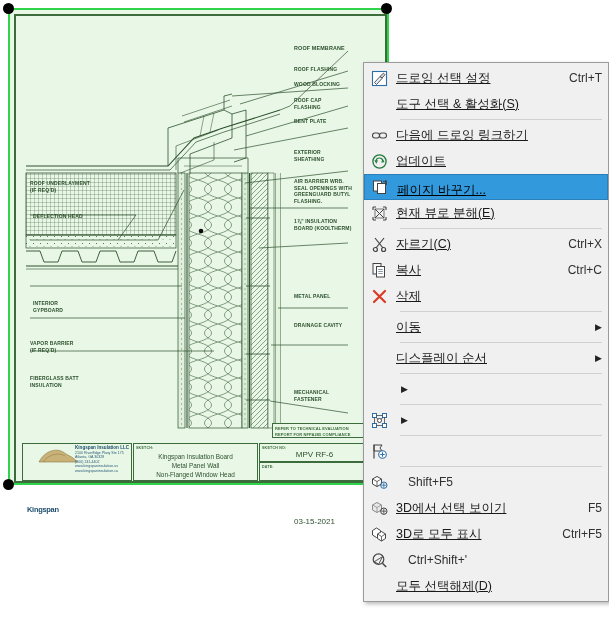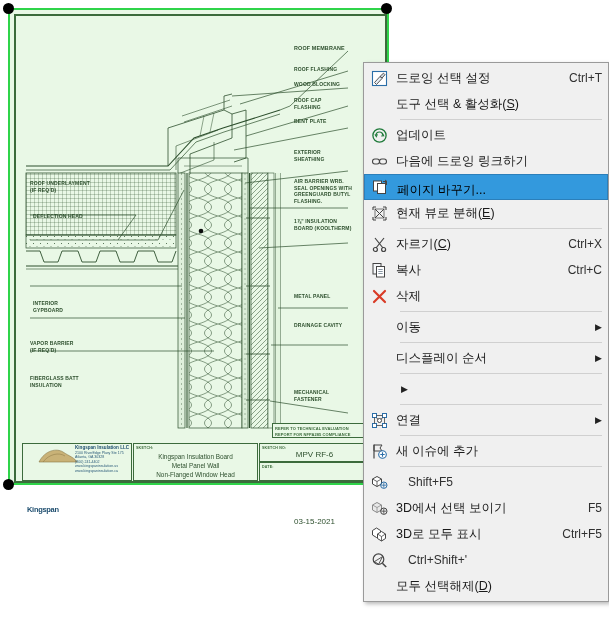--- a/index.html
+++ b/index.html
@@ -161,20 +161,21 @@
     display: flex;
     align-items: center;
     justify-content: center;
   }
   .mi-label {
     flex: 1;
     font-size: 12.5px;
     color: #1a1a1a;
     white-space: nowrap;
     padding-left: 2px;
+    text-decoration: underline;
   }
   .mi.selected .mi-label { color: #000; }
   .mi-accel {
     font-size: 12px;
     color: #303030;
     white-space: nowrap;
     padding-left: 14px;
   }
   .mi-arrow {
     width: 14px;
@@ -380,36 +381,36 @@
       <div class="mi-accel">Ctrl+T</div>
     </div>
     <div class="mi">
       <div class="mi-icon"></div>
       <div class="mi-label">도구 선택 &amp; 활성화(<u>S</u>)</div>
     </div>
     <div class="sep"></div>
     <div class="mi">
       <div class="mi-icon">
         <svg class="gi" width="17" height="17" viewBox="0 0 17 17">
+          <rect x="1.5" y="6" width="7" height="5" rx="2.4" fill="none" stroke="#444" stroke-width="1.1"></rect>
+          <rect x="8.5" y="6" width="7" height="5" rx="2.4" fill="none" stroke="#444" stroke-width="1.1"></rect>
+        </svg>
+      </div>
+      <div class="mi-label">다음에 드로잉 링크하기</div>
+    </div>
+    <div class="mi">
+      <div class="mi-icon">
+        <svg class="gi" width="17" height="17" viewBox="0 0 17 17">
           <circle cx="8.5" cy="8.5" r="6.6" fill="none" stroke="#1f7a3a" stroke-width="1.3"></circle>
           <path d="M5 8.5 A3.5 3.5 0 0 1 12 8.5" fill="none" stroke="#1f7a3a" stroke-width="1.2"></path>
           <path d="M11.2 6.6 L12.6 8.8 L10.2 9" fill="none" stroke="#1f7a3a" stroke-width="1.2"></path>
           <path d="M5.8 10.3 L4.4 8.1 L6.8 7.9" fill="none" stroke="#1f7a3a" stroke-width="1.2"></path>
         </svg>
       </div>
       <div class="mi-label">업데이트</div>
-    </div>
-    <div class="mi">
-      <div class="mi-icon">
-        <svg class="gi" width="17" height="17" viewBox="0 0 17 17">
-          <rect x="1.5" y="6" width="7" height="5" rx="2.4" fill="none" stroke="#444" stroke-width="1.1"></rect>
-          <rect x="8.5" y="6" width="7" height="5" rx="2.4" fill="none" stroke="#444" stroke-width="1.1"></rect>
-        </svg>
-      </div>
-      <div class="mi-label">다음에 드로잉 링크하기</div>
     </div>
     <div class="mi selected">
       <div class="mi-icon">
         <svg class="gi" width="17" height="17" viewBox="0 0 17 17">
           <rect x="1.5" y="2" width="8" height="10" fill="#fff" stroke="#444" stroke-width="1"></rect>
           <rect x="5.5" y="4.5" width="8" height="10" fill="#fff" stroke="#444" stroke-width="1"></rect>
           <path d="M11 2.5 L14.5 2.5 L14.5 6" fill="none" stroke="#444" stroke-width="1"></path>
           <path d="M13 1 L15 2.5 L13 4" fill="none" stroke="#444" stroke-width="1"></path>
         </svg>
       </div>
@@ -478,34 +479,32 @@
       <div class="mi-icon">
         <svg class="gi" width="17" height="17" viewBox="0 0 17 17">
           <rect x="1.5" y="1.5" width="4" height="4" fill="#fff" stroke="#2b6ea8" stroke-width="1"></rect>
           <rect x="11.5" y="1.5" width="4" height="4" fill="#fff" stroke="#2b6ea8" stroke-width="1"></rect>
           <rect x="1.5" y="11.5" width="4" height="4" fill="#fff" stroke="#2b6ea8" stroke-width="1"></rect>
           <rect x="11.5" y="11.5" width="4" height="4" fill="#fff" stroke="#2b6ea8" stroke-width="1"></rect>
           <circle cx="8.5" cy="8.5" r="2" fill="#fff" stroke="#444" stroke-width="1"></circle>
           <path d="M5.5 3.5 H11.5 M3.5 5.5 V11.5 M13.5 5.5 V11.5 M5.5 13.5 H11.5 M7 7 L5 5.5 M10 7 L12 5.5" stroke="#444" stroke-width="0.8" fill="none"></path>
         </svg>
       </div>
-      <div class="mi-label">연결</div>
       <div class="mi-arrow">▶</div>
     </div>
     <div class="sep"></div>
     <div class="mi">
       <div class="mi-icon">
         <svg class="gi" width="17" height="17" viewBox="0 0 17 17">
           <path d="M3 1.5 V15.5" stroke="#444" stroke-width="1.2"></path>
           <path d="M3 2 L11 2 L9 5 L11 8 L3 8 Z" fill="none" stroke="#444" stroke-width="1"></path>
           <circle cx="11.5" cy="11.5" r="3.8" fill="#fff" stroke="#2b6ea8" stroke-width="1.1"></circle>
           <path d="M11.5 9.3 V13.7 M9.3 11.5 H13.7" stroke="#2b6ea8" stroke-width="1.1"></path>
         </svg>
       </div>
-      <div class="mi-label">새 이슈에 추가</div>
     </div>
     <div class="sep"></div>
     <div class="mi">
       <div class="mi-icon">
         <svg class="gi" width="17" height="17" viewBox="0 0 17 17">
           <path d="M1.5 5 L6 2.5 L10.5 5 L10.5 10 L6 12.5 L1.5 10 Z" fill="#fff" stroke="#444" stroke-width="1"></path>
           <path d="M1.5 5 L6 7.5 L10.5 5 M6 7.5 V12.5" fill="none" stroke="#444" stroke-width="0.8"></path>
           <circle cx="12.8" cy="11.2" r="3.2" fill="none" stroke="#2b6ea8" stroke-width="1"></circle>
           <path d="M12.8 8.6 V13.8 M10.2 11.2 H15.4" stroke="#2b6ea8" stroke-width="0.8"></path>
         </svg>

